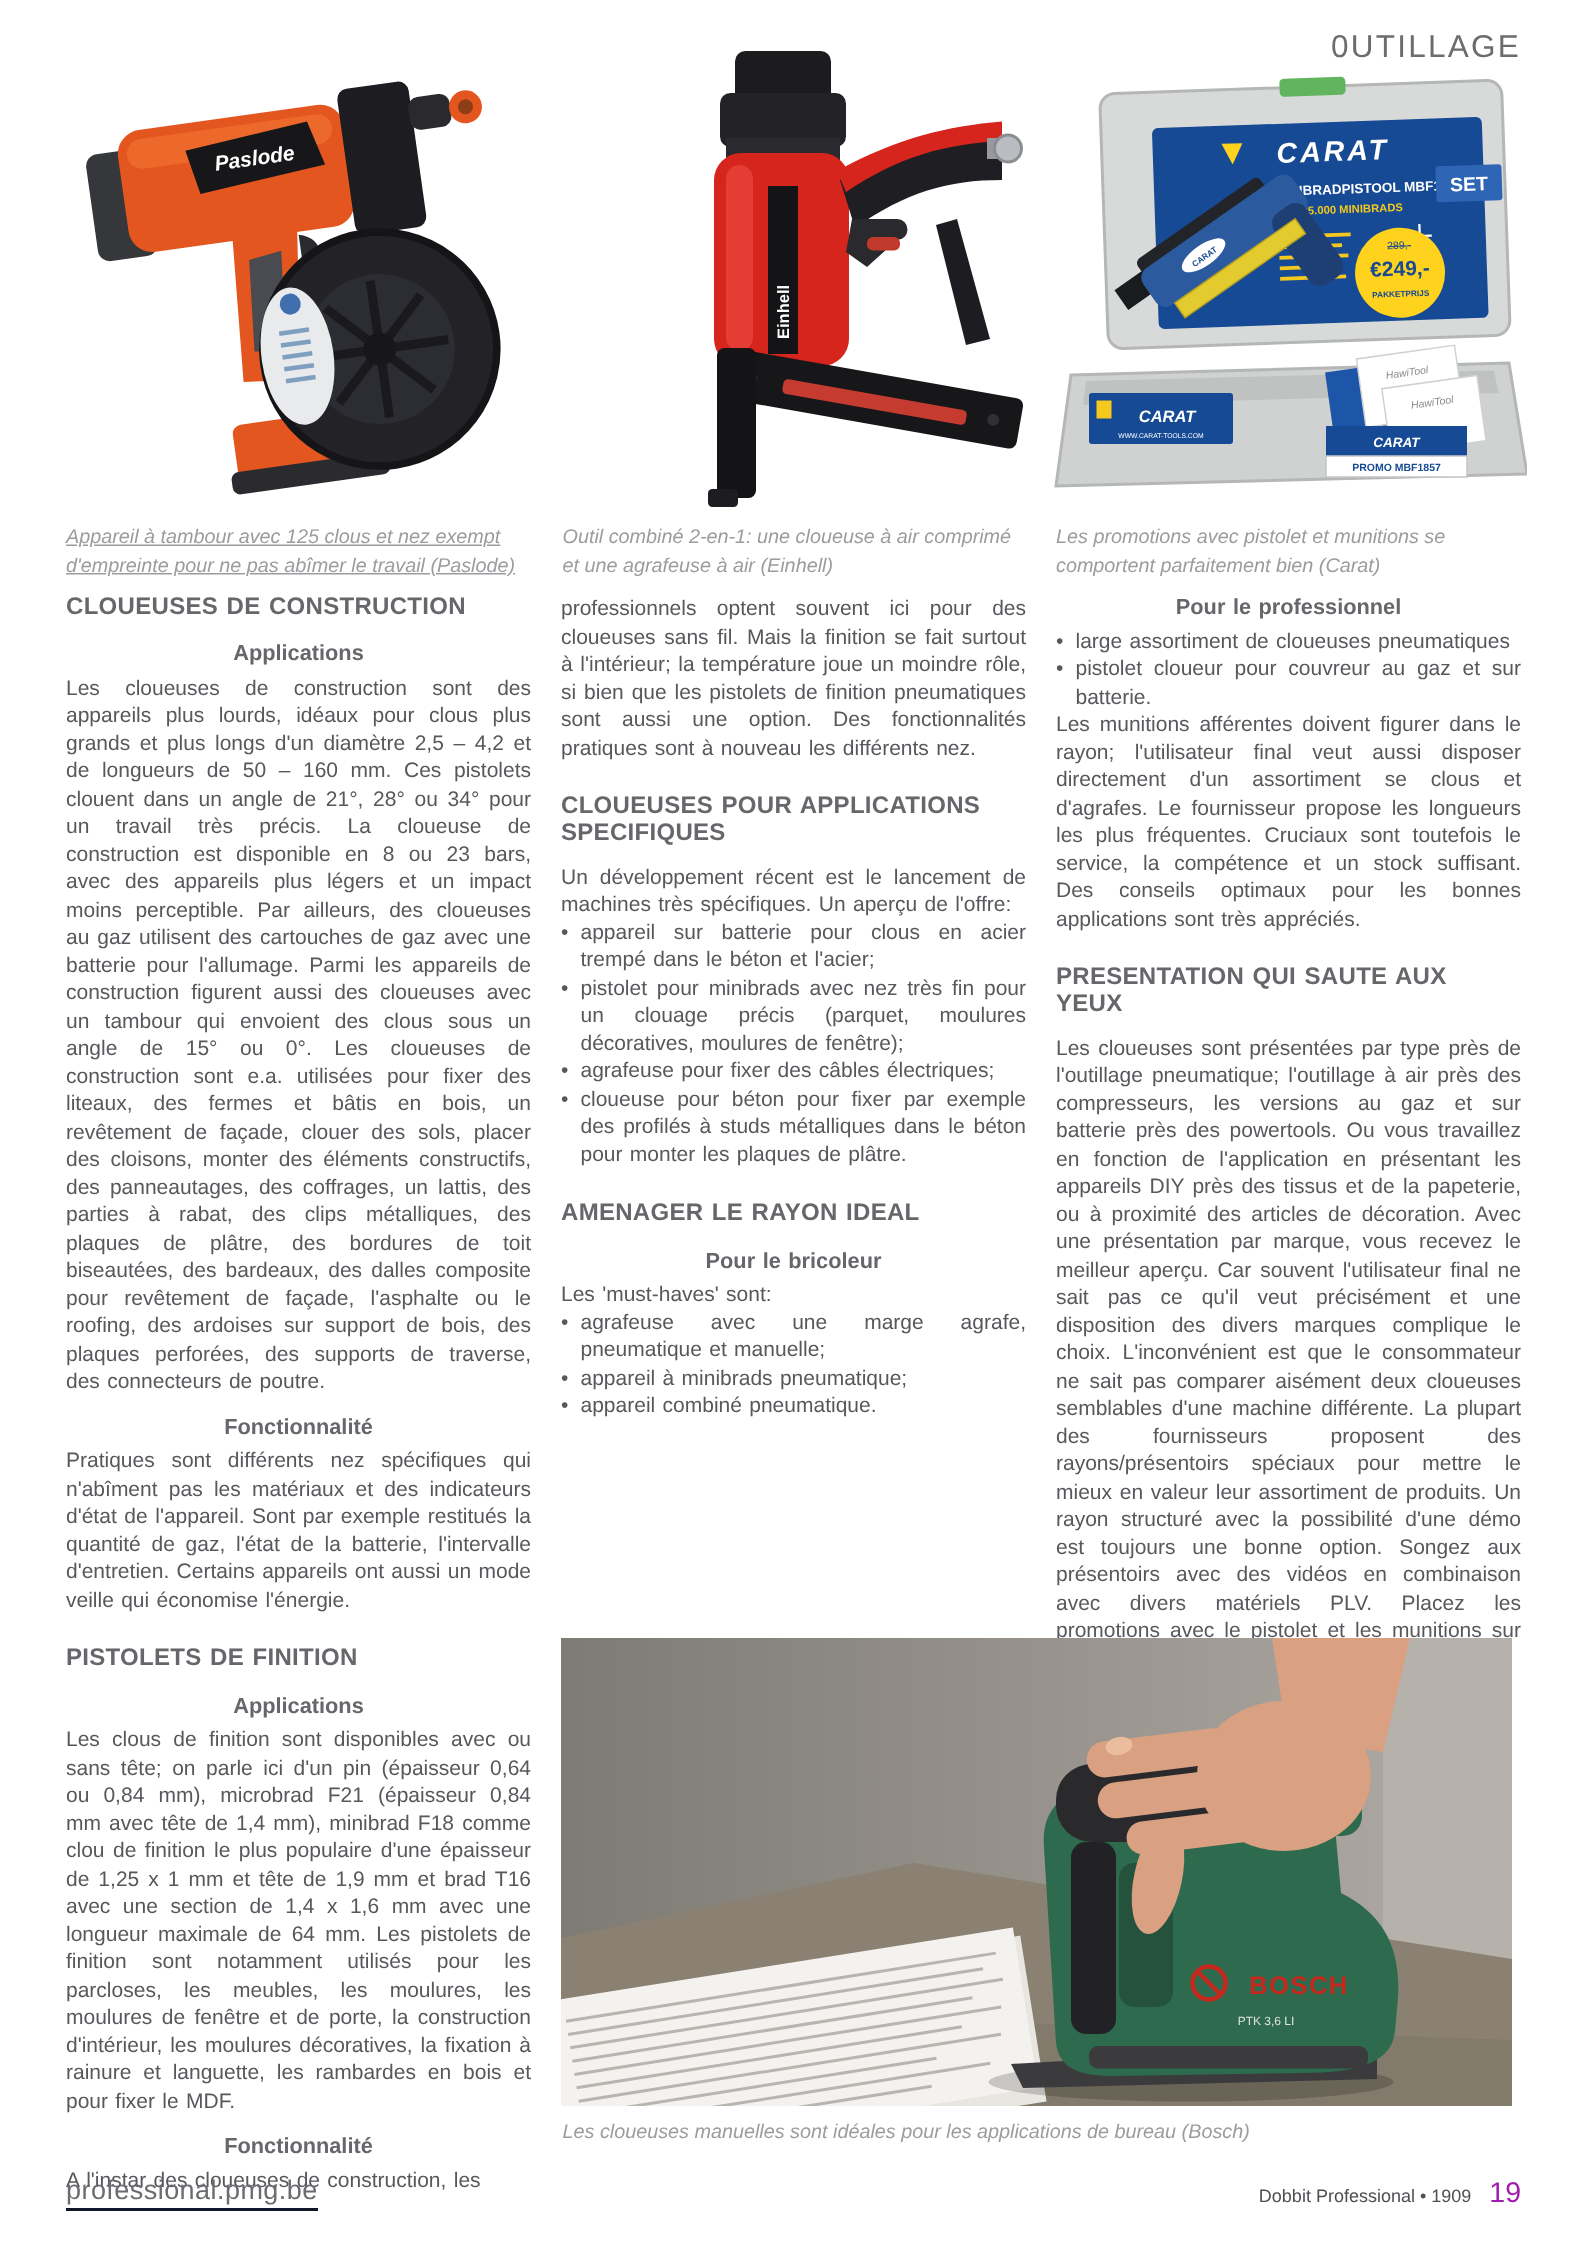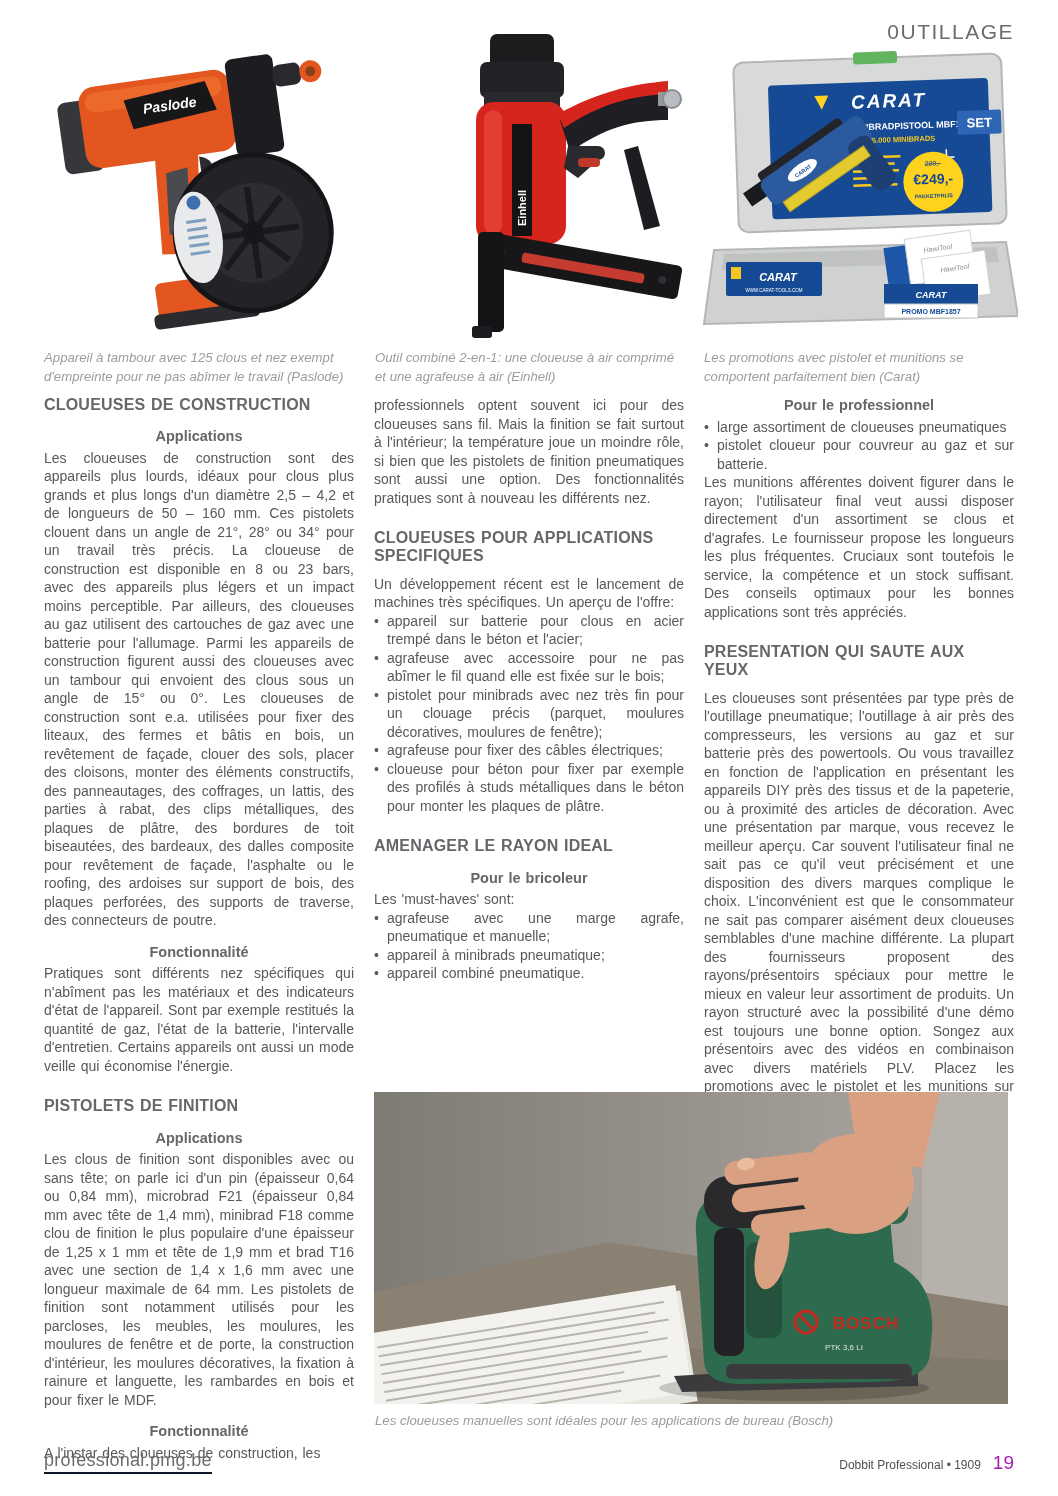--- a/index.html
+++ b/index.html
@@ -6,21 +6,21 @@
   .page{position:relative;width:1058px;height:1496px;background:#ffffff;margin:0 auto;
         font-family:"Liberation Sans", sans-serif;color:#57585c;overflow:hidden;}
   .header{position:absolute;top:20px;right:44px;font-size:21px;color:#6b6c6f;
           letter-spacing:1.5px;border-bottom:1.5px solid #6b6c6f;padding-bottom:2px;}
   figure{margin:0;padding:0;}
   .photo{position:absolute;top:28px;}
   .photo-paslode{left:40px;width:300px;height:315px;}
   .photo-einhell{left:372px;width:312px;height:315px;}
   .photo-carat{left:700px;width:318px;height:300px;top:44px;}
   .caption{position:absolute;font-style:italic;color:#9a9c9f;font-size:13.2px;line-height:1.42;}
-  .cap1{left:44px;top:349px;width:304px;}
+  .cap1{left:44px;top:349px;width:304px;text-decoration:underline;}
   .cap2{left:375px;top:349px;width:308px;}
   .cap3{left:704px;top:349px;width:310px;}
   .cap4{left:375px;top:1412px;width:640px;}
   .col{position:absolute;top:396px;width:310px;text-align:justify;
        font-size:14px;line-height:18.5px;word-spacing:1px;color:#57585c;}
   .col1{left:44px;}
   .col2{left:374px;}
   .col3{left:704px;}
   .col > :first-child{margin-top:0;}
   h2.section{font-size:16px;font-weight:bold;color:#66676b;margin:22px 0 9px;
@@ -187,21 +187,20 @@
     <h3 class="sub">Fonctionnalité</h3>
     <p>A l'instar des cloueuses de construction, les</p>
   </div>
 
   <div class="col col2">
     <p>professionnels optent souvent ici pour des cloueuses sans fil. Mais la finition se fait surtout à l'intérieur; la température joue un moindre rôle, si bien que les pistolets de finition pneumatiques sont aussi une option. Des fonctionnalités pratiques sont à nouveau les différents nez.</p>
     <h2 class="section">CLOUEUSES POUR APPLICATIONS SPECIFIQUES</h2>
     <p>Un développement récent est le lancement de machines très spécifiques. Un aperçu de l'offre:</p>
     <ul class="bullets">
       <li>appareil sur batterie pour clous en acier trempé dans le béton et l'acier;</li>
-      <li>agrafeuse avec accessoire pour ne pas abîmer le fil quand elle est fixée sur le bois;</li>
       <li>pistolet pour minibrads avec nez très fin pour un clouage précis (parquet, moulures décoratives, moulures de fenêtre);</li>
       <li>agrafeuse pour fixer des câbles électriques;</li>
       <li>cloueuse pour béton pour fixer par exemple des profilés à studs métalliques dans le béton pour monter les plaques de plâtre.</li>
     </ul>
     <h2 class="section">AMENAGER LE RAYON IDEAL</h2>
     <h3 class="sub">Pour le bricoleur</h3>
     <p>Les 'must-haves' sont:</p>
     <ul class="bullets">
       <li>agrafeuse avec une marge agrafe, pneumatique et manuelle;</li>
       <li>appareil à minibrads pneumatique;</li>

